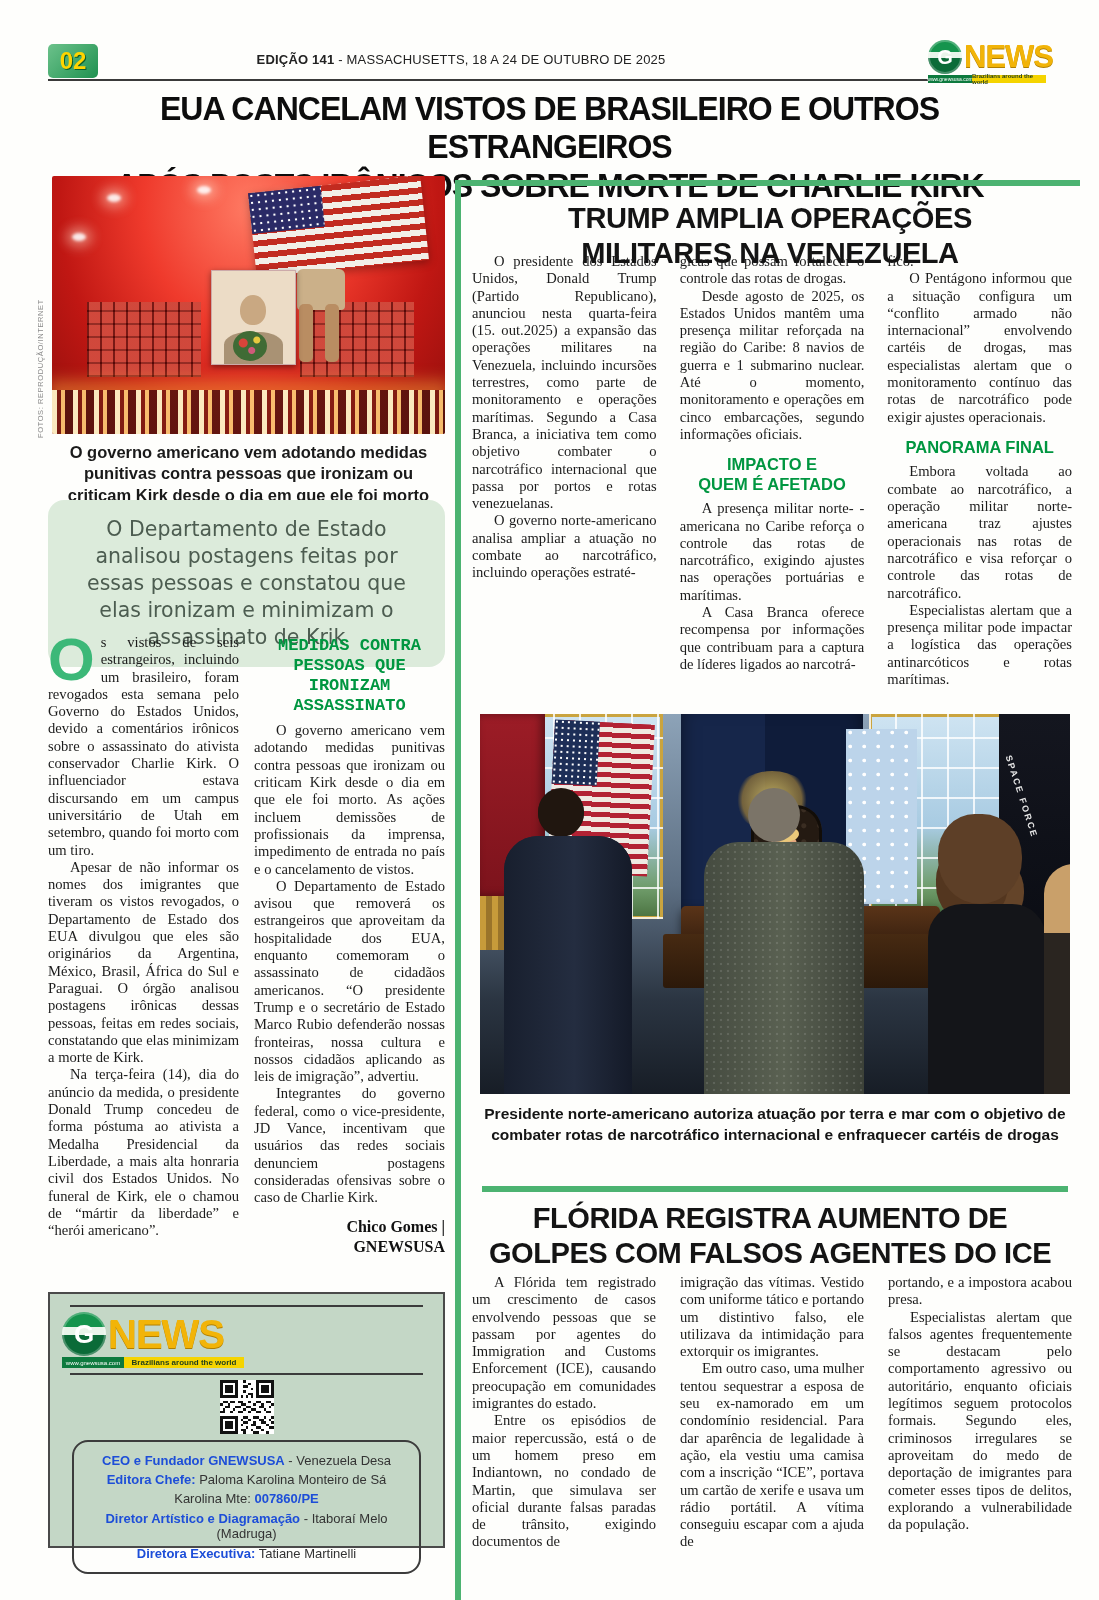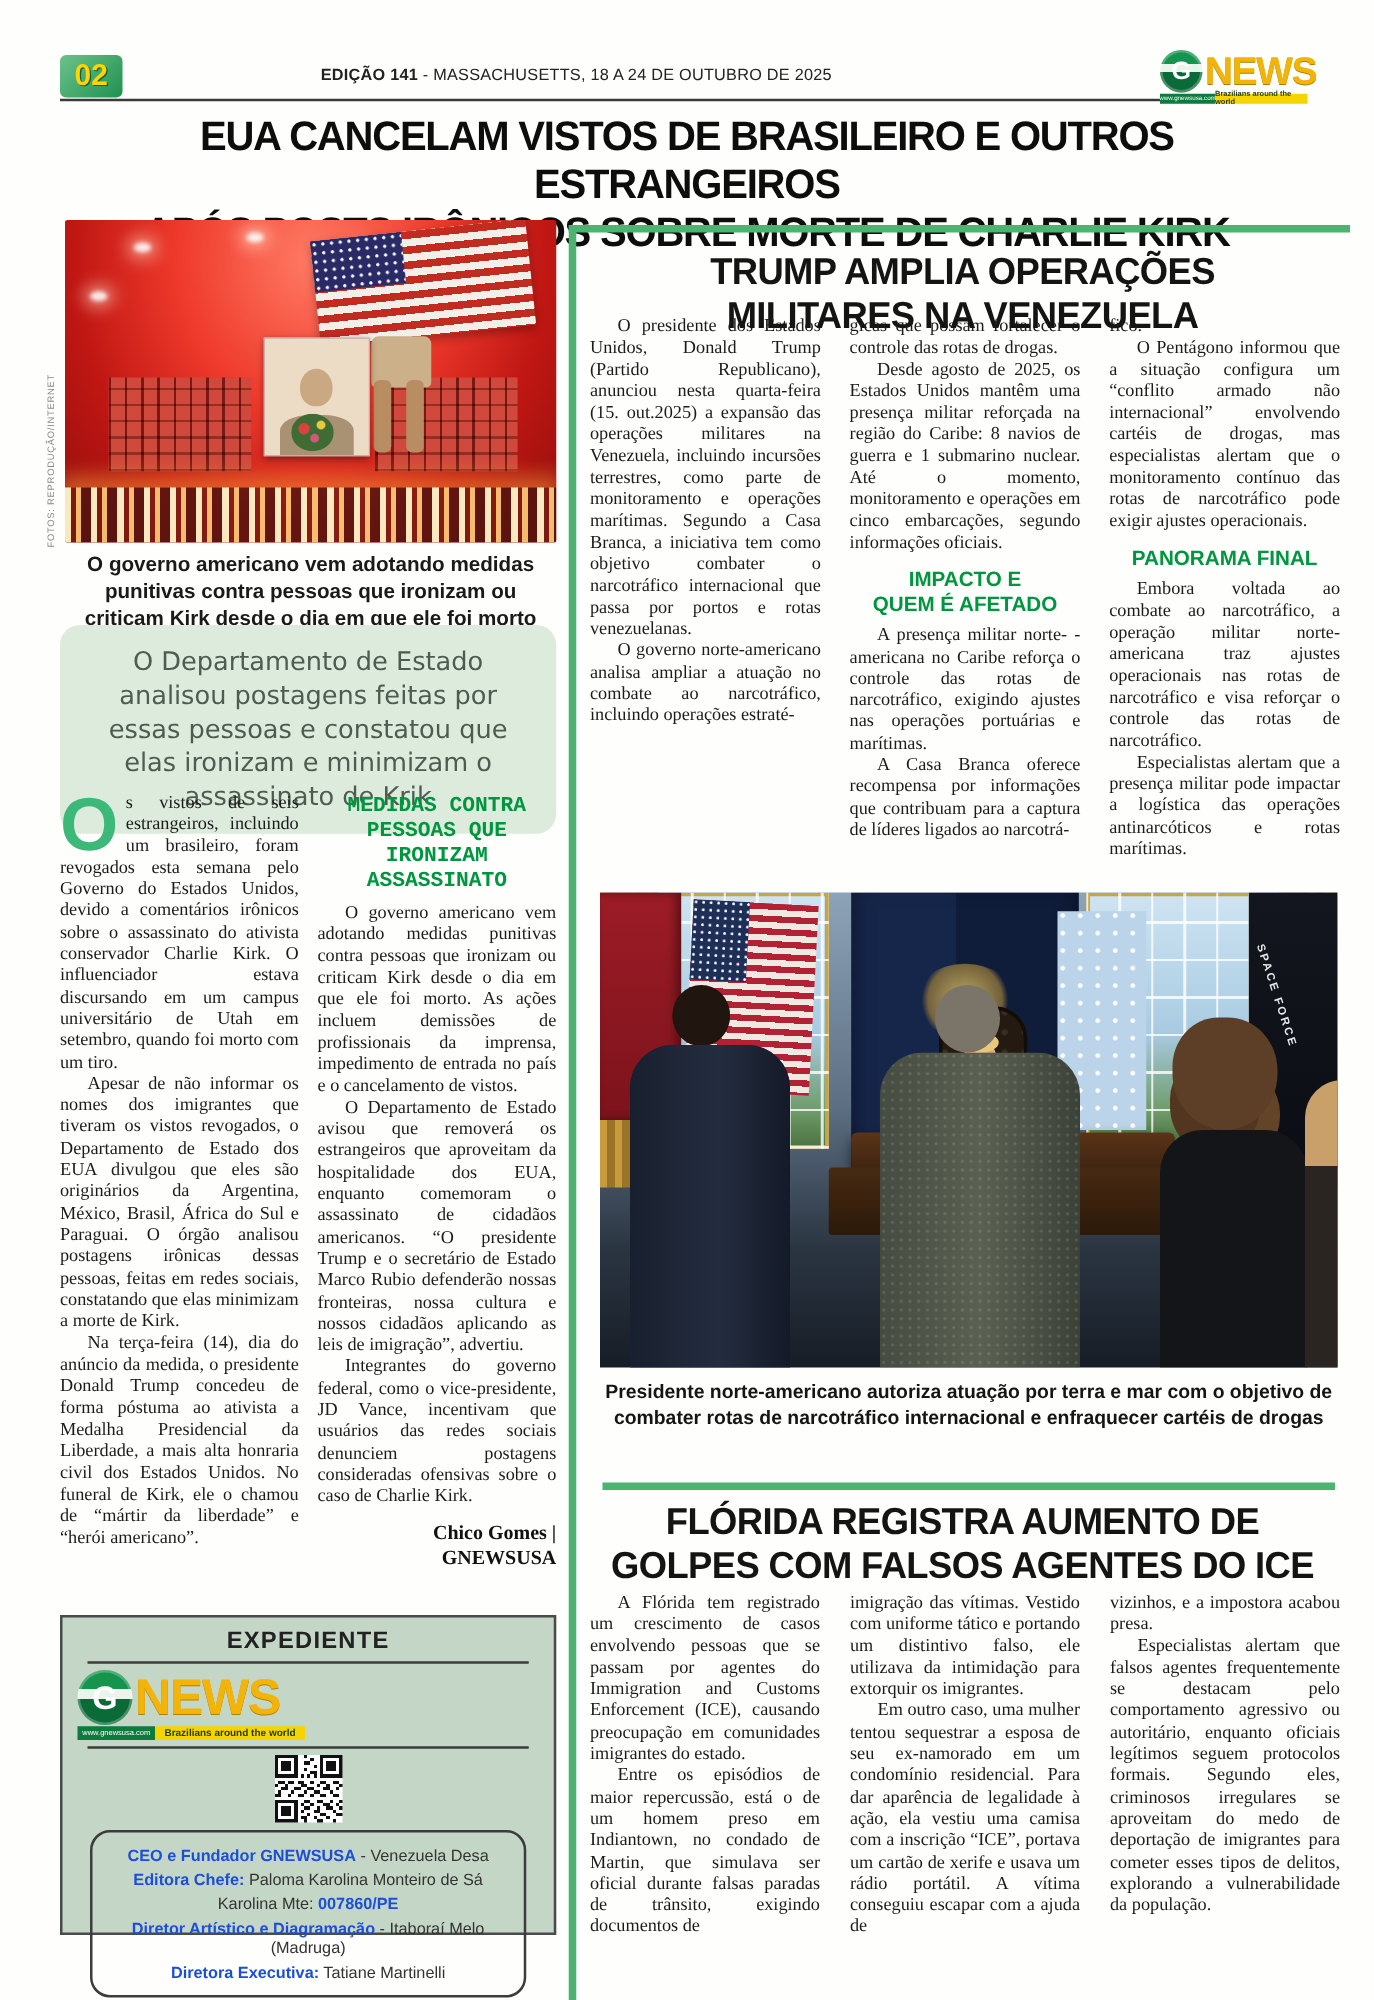--- a/index.html
+++ b/index.html
@@ -244,21 +244,20 @@
       <p>O Departamento de Estado avisou que removerá os estrangeiros que aproveitam da hospitalidade dos EUA, enquanto comemoram o assassinato de cidadãos americanos. “O presidente Trump e o secretário de Estado Marco Rubio defenderão nossas fronteiras, nossa cultura e nossos cidadãos aplicando as leis de imigração”, advertiu.</p>
       <p>Integrantes do governo federal, como o vice-presidente, JD Vance, incentivam que usuários das redes sociais denunciem postagens consideradas ofensivas sobre o caso de Charlie Kirk.</p>
       <div class="byline">
         <div>Chico Gomes |</div>
         <div>GNEWSUSA</div>
       </div>
     </div>
   </div>
 
   <div class="abs exped">
-    <div class="exped-title">EXPEDIENTE</div>
     <div class="exped-rule"></div>
     <div class="exped-logo logo logo-lg">
       <div>
         <div class="logo-top">
           <div class="logo-g">G</div>
           <div class="logo-news">NEWS</div>
         </div>
         <div class="logo-bars">
           <div class="bar-green">www.gnewsusa.com</div>
           <div class="bar-yellow">Brazilians around the world</div>
@@ -360,18 +359,18 @@
   <div class="abs tcols fcols">
     <div class="tcol">
       <p class="pfirst">A Flórida tem registrado um crescimento de casos envolvendo pessoas que se passam por agentes do Immigration and Customs Enforcement (ICE), causando preocupação em comunidades imigrantes do estado.</p>
       <p>Entre os episódios de maior repercussão, está o de um homem preso em Indiantown, no condado de Martin, que simulava ser oficial durante falsas paradas de trânsito, exigindo documentos de</p>
     </div>
     <div class="tcol">
       <p style="text-indent:0;">imigração das vítimas. Vestido com uniforme tático e portando um distintivo falso, ele utilizava da intimidação para extorquir os imigrantes.</p>
       <p>Em outro caso, uma mulher tentou sequestrar a esposa de seu ex-namorado em um condomínio residencial. Para dar aparência de legalidade à ação, ela vestiu uma camisa com a inscrição “ICE”, portava um cartão de xerife e usava um rádio portátil. A vítima conseguiu escapar com a ajuda de</p>
     </div>
     <div class="tcol">
-      <p style="text-indent:0;">vizinhos, e a impostora acabou presa.</p>
+      <p style="text-indent:0;">portando, e a impostora acabou presa.</p>
       <p>Especialistas alertam que falsos agentes frequentemente se destacam pelo comportamento agressivo ou autoritário, enquanto oficiais legítimos seguem protocolos formais. Segundo eles, criminosos irregulares se aproveitam do medo de deportação de imigrantes para cometer esses tipos de delitos, explorando a vulnerabilidade da população.</p>
     </div>
   </div>
 
 </div>
 
 </body></html>

